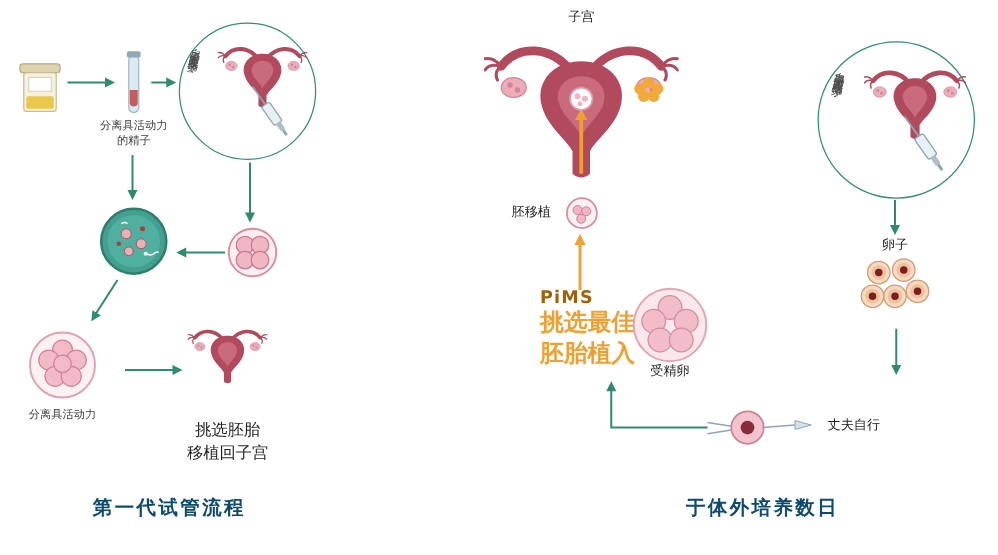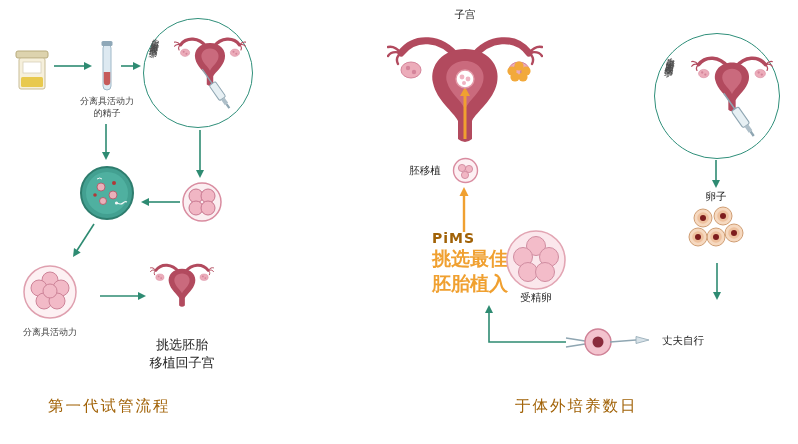--- a/index.html
+++ b/index.html
@@ -5,21 +5,21 @@
   html,body{margin:0;padding:0}
   body{font-family:"DejaVu Sans","Liberation Sans",sans-serif;background:#fff}
   .stage{position:relative;width:798px;height:444px;background:#fff;overflow:hidden;border-bottom:1px solid #dcdcdc}
   .abs{position:absolute}
   .lbl{position:absolute;white-space:pre-line;font-size:9px;line-height:1.35;color:#3c3c3c;text-align:center}
   .b{font-weight:normal;color:#1f1f1f}
   .md{font-size:10.5px}
   .lg{font-size:13px;line-height:1.4}
   .vtext{position:absolute;writing-mode:vertical-rl;text-orientation:upright;color:#4a4a4a;letter-spacing:1.5px}
   .circle-frame{position:absolute;border:1.5px solid #2f8f7a;border-radius:50%;background:#fff}
-  .title{position:absolute;font-weight:normal;font-size:15.5px;color:#a16207;letter-spacing:2px}
+  .title{position:absolute;font-weight:bold;font-size:15.5px;color:#0c4a6e;text-align:center;letter-spacing:2px}
   .pims-text{color:#a16207;font-weight:bold;font-size:14px;letter-spacing:1px}
   .sel-text{color:#f0a030;font-weight:bold;font-size:19px;line-height:1.32;white-space:pre-line}
 </style>
 </head>
 <body>
 
 <div class="stage">
 
   <svg width="0" height="0" style="position:absolute">
     <defs>

